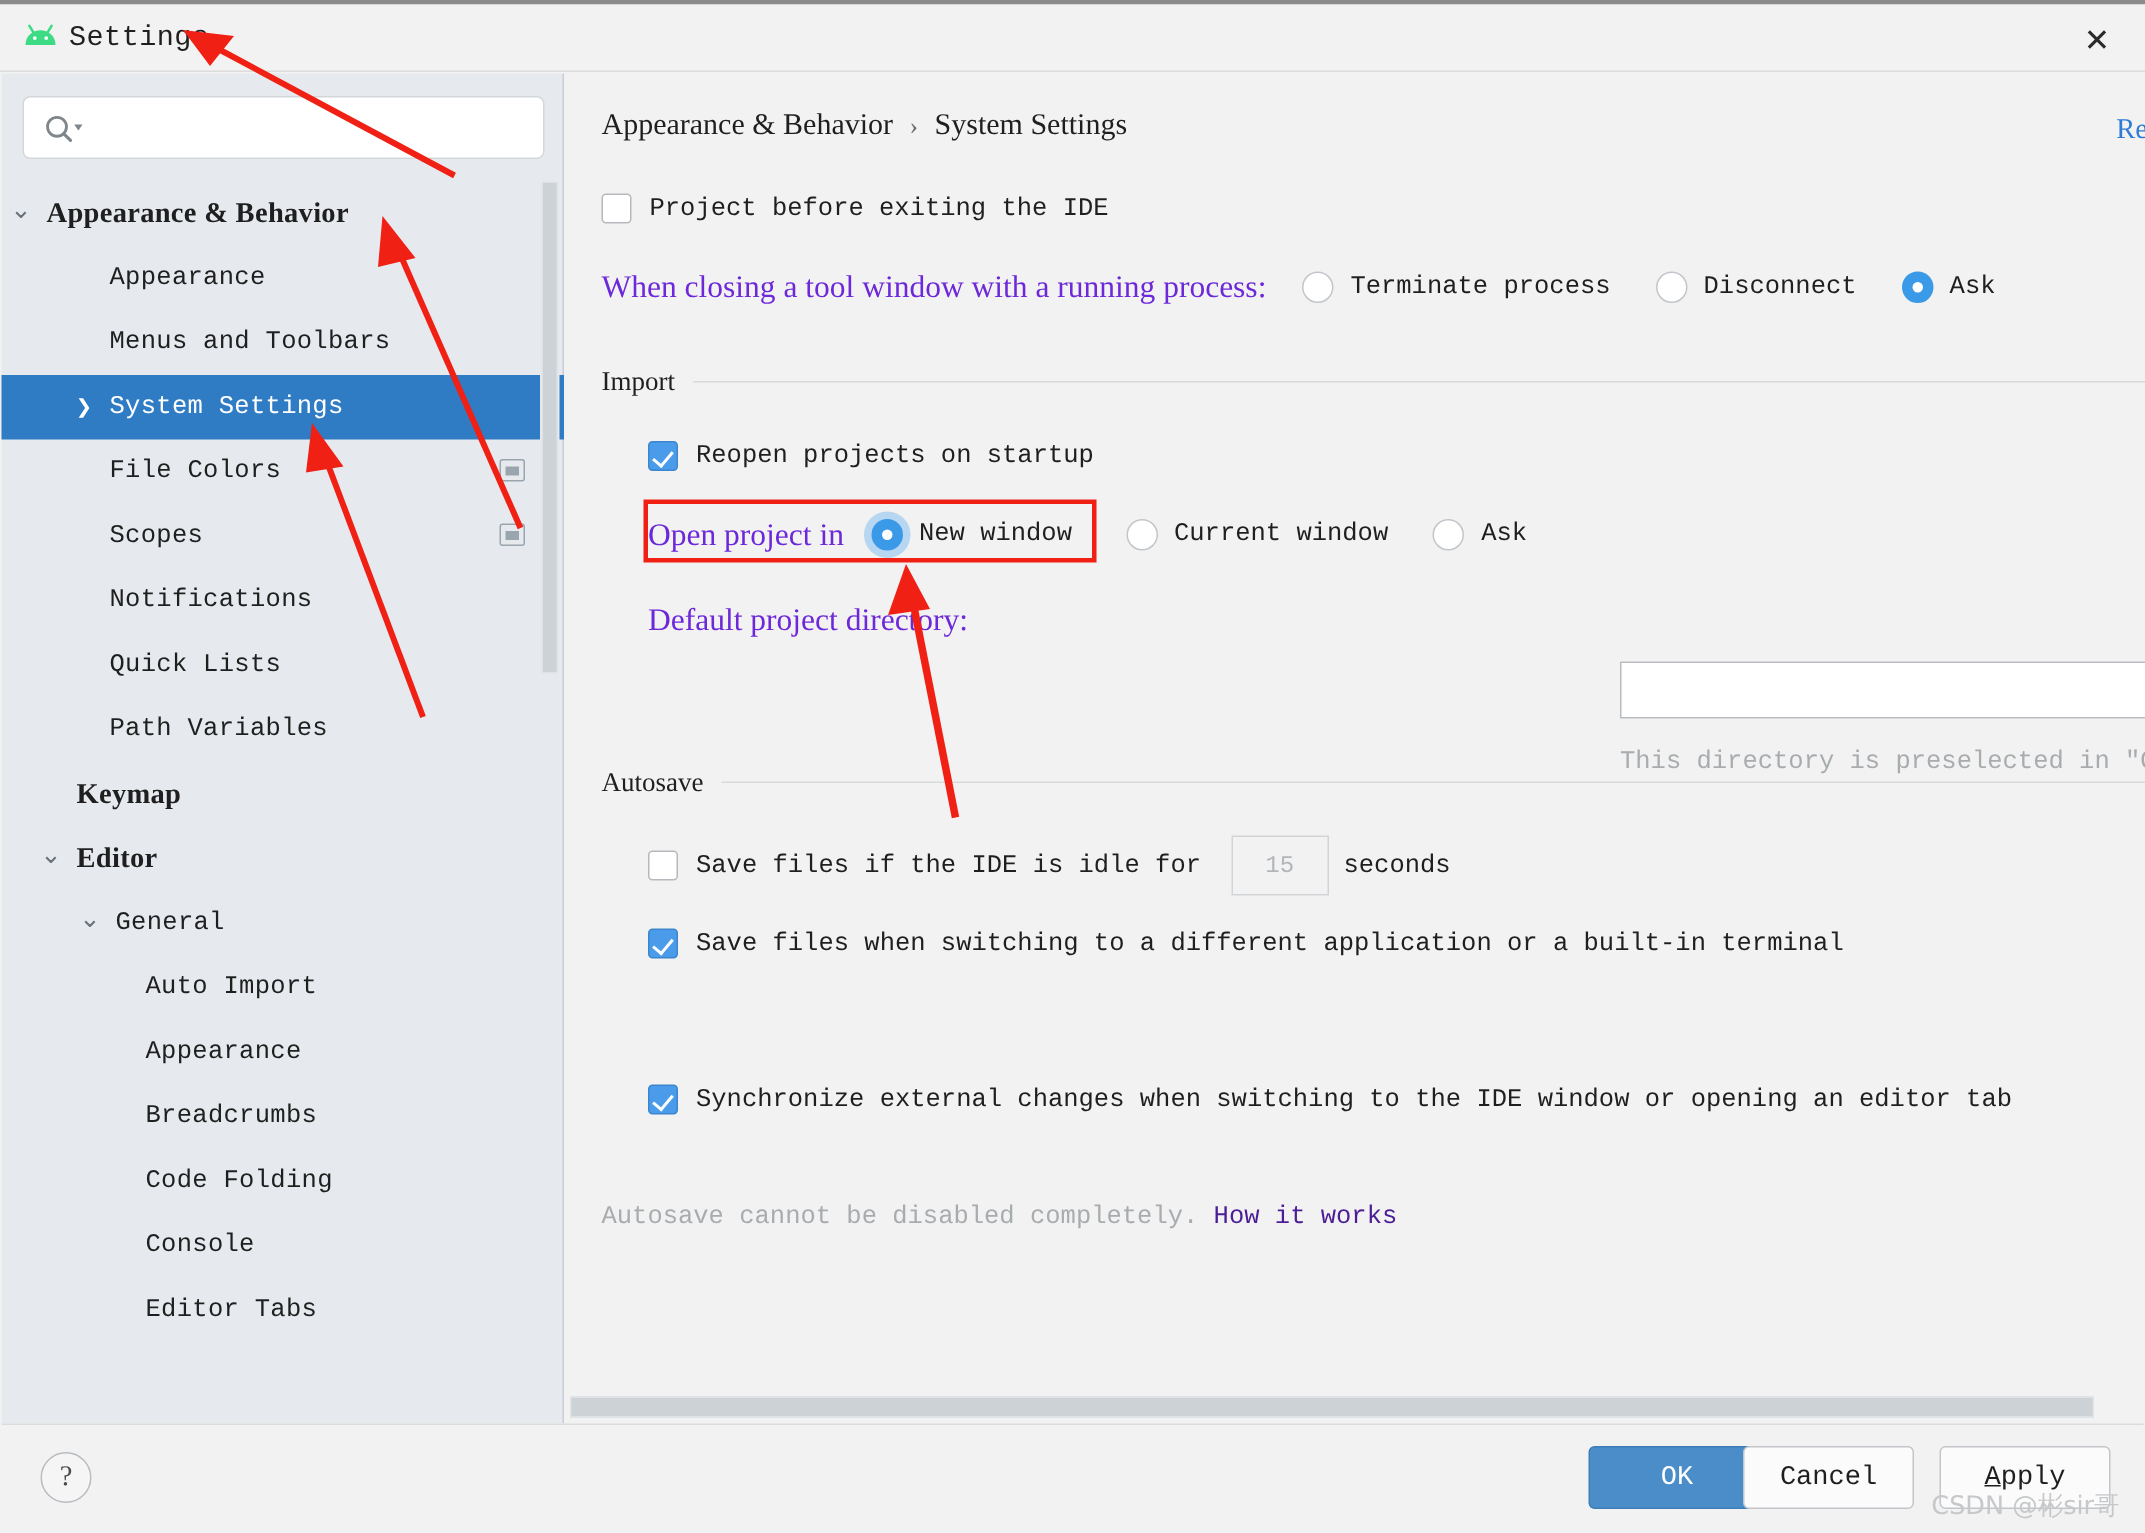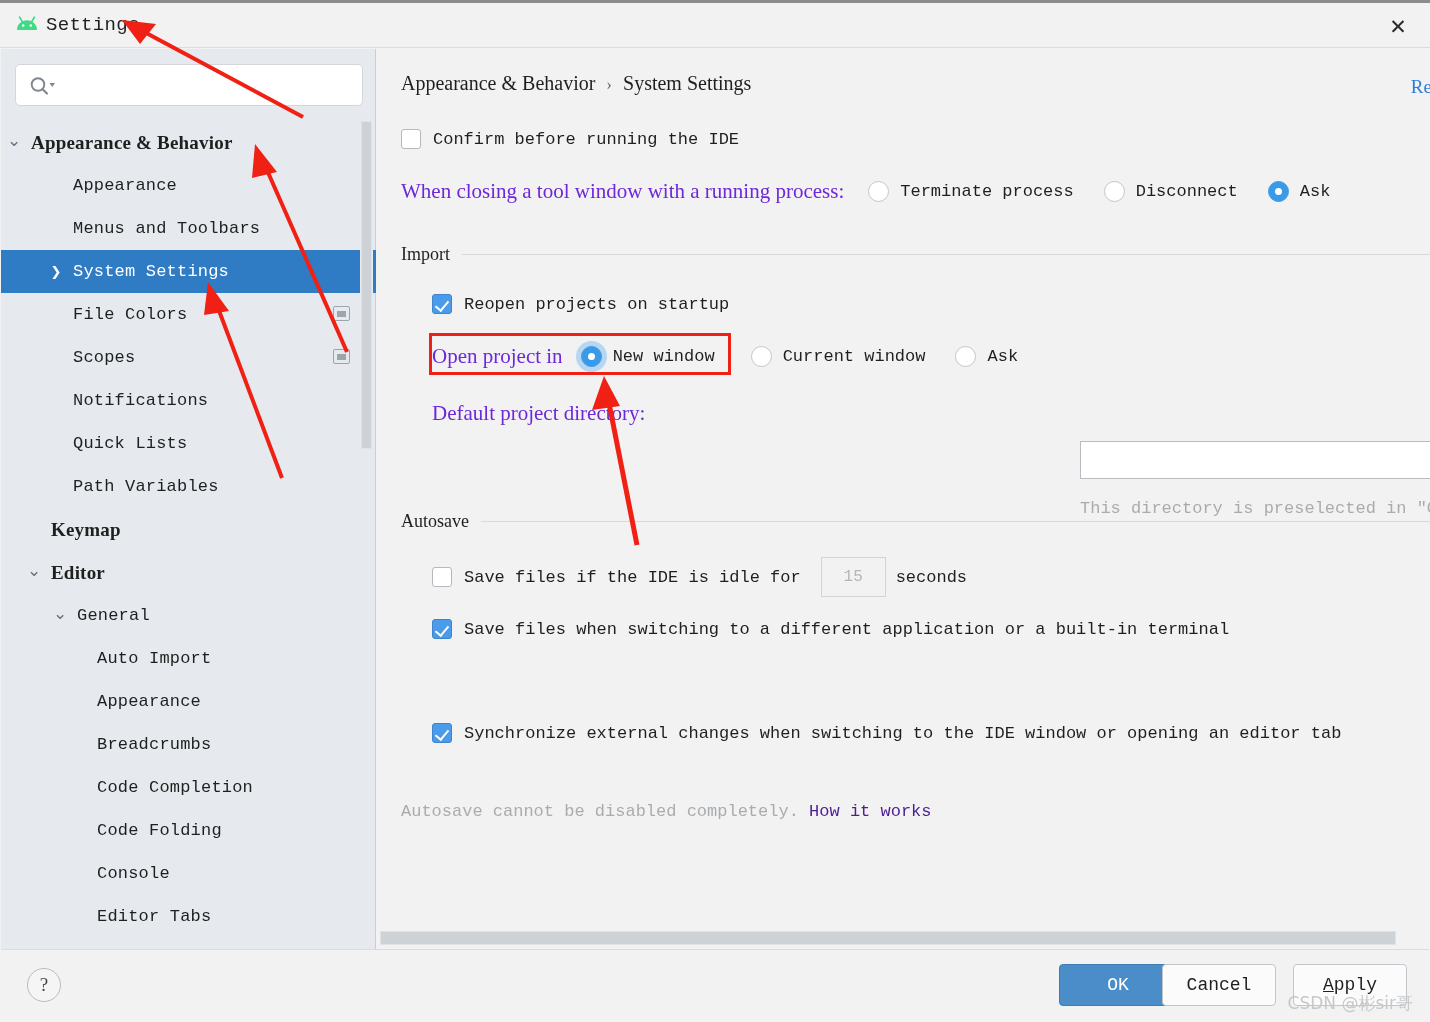--- a/index.html
+++ b/index.html
@@ -343,23 +343,20 @@
         <div class="tree-row">
           <span class="tree-label" style="margin-left: 96px;">Auto Import</span>
         </div>
         <div class="tree-row">
           <span class="tree-label" style="margin-left: 96px;">Appearance</span>
         </div>
         <div class="tree-row">
           <span class="tree-label" style="margin-left: 96px;">Breadcrumbs</span>
         </div>
         <div class="tree-row">
-          <span class="tree-label" style="margin-left: 96px;">Code Completion</span>
-        </div>
-        <div class="tree-row">
           <span class="tree-label" style="margin-left: 96px;">Code Folding</span>
         </div>
         <div class="tree-row">
           <span class="tree-label" style="margin-left: 96px;">Console</span>
         </div>
         <div class="tree-row">
           <span class="tree-label" style="margin-left: 96px;">Editor Tabs</span>
         </div>
       </div>
 
@@ -374,21 +371,21 @@
       <span class="crumb-sep">›</span>
       <span>System Settings</span>
     </div>
 
     <div class="reset-link">Reset</div>
     <div class="nav-arrow nav-back">←</div>
     <div class="nav-arrow nav-fwd">→</div>
 
     <div class="row" style="left:24px; top:80px;">
       <span class="cb" id="cb-confirm"></span>
-      <span class="cb-label">Confirm before running the IDE</span>
+      <span class="cb-label">Project before exiting the IDE</span>
     </div>
 
     <div class="row" style="left:24px; top:130px;">
       <span class="plain-text" style="margin-right:24px;">When closing a tool window with a running process:</span>
       <span class="radio"></span>
       <span class="radio-label">Terminate process</span>
       <span class="radio"></span>
       <span class="radio-label">Disconnect</span>
       <span class="radio on"></span>
       <span class="radio-label">Ask</span>

